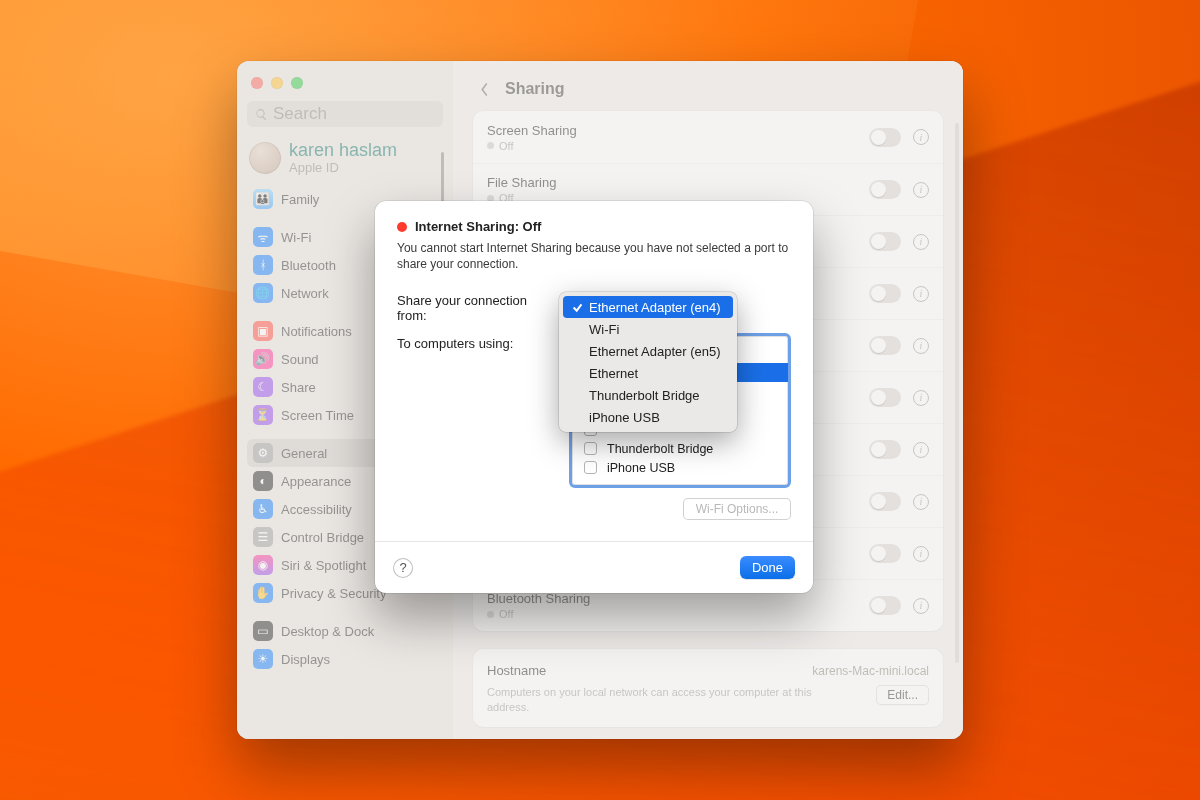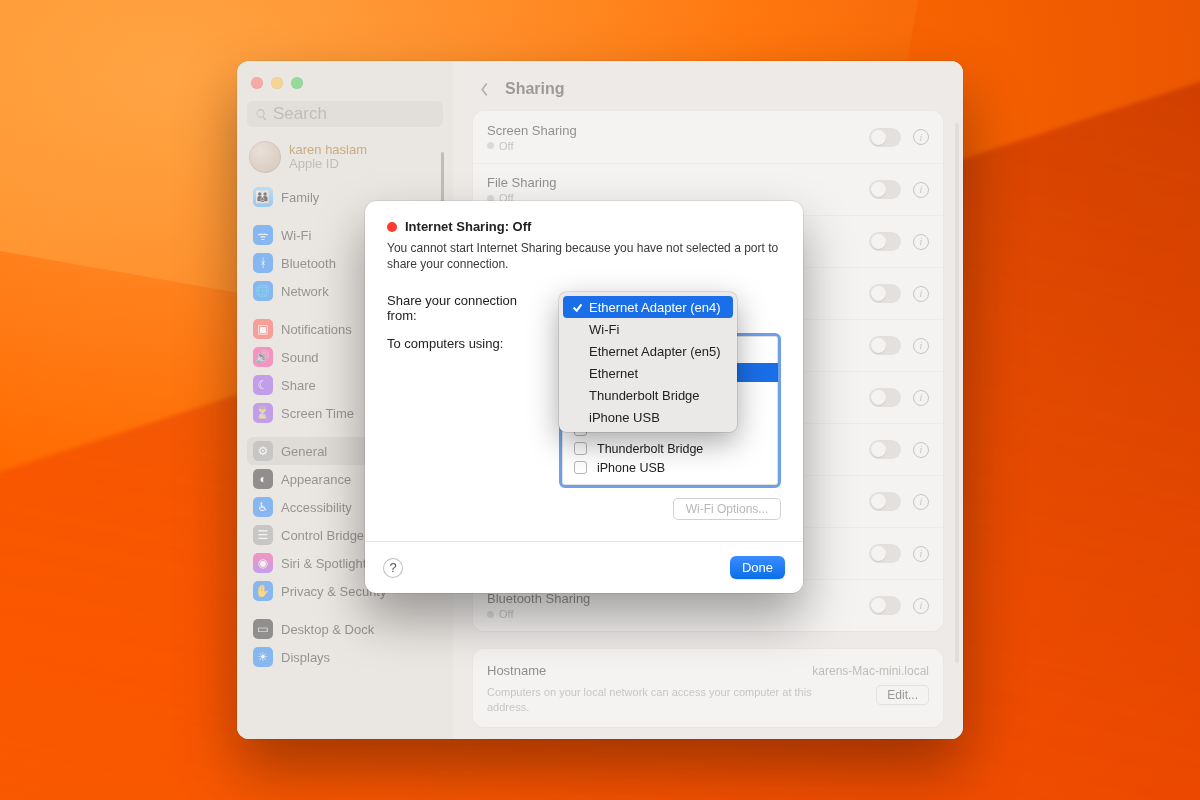--- a/index.html
+++ b/index.html
@@ -33,21 +33,21 @@
   .search {
     width:100%; height:26px; border-radius:6px; background:rgba(0,0,0,.07);
     display:flex; align-items:center; padding:0 8px; color:#8a8680; font-size:17px;
     margin-bottom:10px;
   }
   .search svg{width:13px;height:13px;fill:#8a8680;margin-right:5px;}
 
   .user-row{display:flex;align-items:center;gap:8px;padding:4px 2px 10px 2px;}
   .avatar{width:32px;height:32px;border-radius:50%;background:radial-gradient(circle at 35% 30%, #e5d4c6, #b89d89);position:relative;overflow:hidden;}
   .avatar::after{content:"";position:absolute;inset:0;border-radius:50%;box-shadow:inset 0 0 0 1px rgba(0,0,0,.15);}
-  .user-text .u1{font-size:13px;color:#a16207;line-height:1.1;}
+  .user-text .u1{font-size:18px;color:#0f766e;line-height:1.1;}
   .user-text .u2{font-size:13px;color:#8a8680;line-height:1.1;}
 
   .side-scroll-track{position:absolute;left:441px; top:152px; width:3px; height:100px; background:rgba(0,0,0,.18); border-radius:2px;}
 
   .side-item{
     display:flex;align-items:center;gap:8px;height:28px;border-radius:6px;padding:0 6px;
     font-size:13px;color:#2b2b2b;position:relative;
   }
   .side-item.sel{background:rgba(0,0,0,.1);}
   .ico{width:20px;height:20px;border-radius:5px;display:flex;align-items:center;justify-content:center;font-size:12px;color:#fff;flex:none;}
@@ -78,21 +78,21 @@
   .host-row .left .r1{font-size:13px;color:#222;}
   .host-val{font-size:12px;color:#8a8680;}
   .host-desc{font-size:11px;color:#9a9a9a;padding:0 14px 12px 14px;line-height:1.35;display:flex;justify-content:space-between;align-items:flex-start;gap:20px;}
   .edit-btn{background:#fff;border:1px solid rgba(0,0,0,.15);border-radius:5px;padding:2px 10px;font-size:12px;color:#333;flex:none;box-shadow:0 1px 0 rgba(0,0,0,.03);}
 
   
   .dim{position:absolute;inset:0;background:rgba(236,233,230,.55);}
 
   
   .sheet{
-    position:absolute; left:365px; top:201px; width:438px; height:392px;
+    position:absolute; left:375px; top:201px; width:438px; height:392px;
     background:#fff; border-radius:11px; box-shadow:0 25px 50px rgba(0,0,0,.35), 0 0 0 .5px rgba(0,0,0,.15);
     display:flex;flex-direction:column;
   }
   .sheet-body{padding:18px 22px 10px 22px;flex:1;}
   .sheet-title{font-size:13px;font-weight:600;color:#222;display:flex;align-items:center;gap:8px;}
   .red-dot{width:10px;height:10px;border-radius:50%;background:#ff3b30;display:inline-block;}
   .sheet-desc{font-size:12px;color:#3a3a3a;line-height:1.35;margin-top:6px;margin-bottom:18px;}
 
   .form-row{display:flex;align-items:flex-start;font-size:13px;color:#222;margin-bottom:10px;}
   .form-row .lab{width:172px;text-align:left;padding-right:10px;padding-top:3px;}

